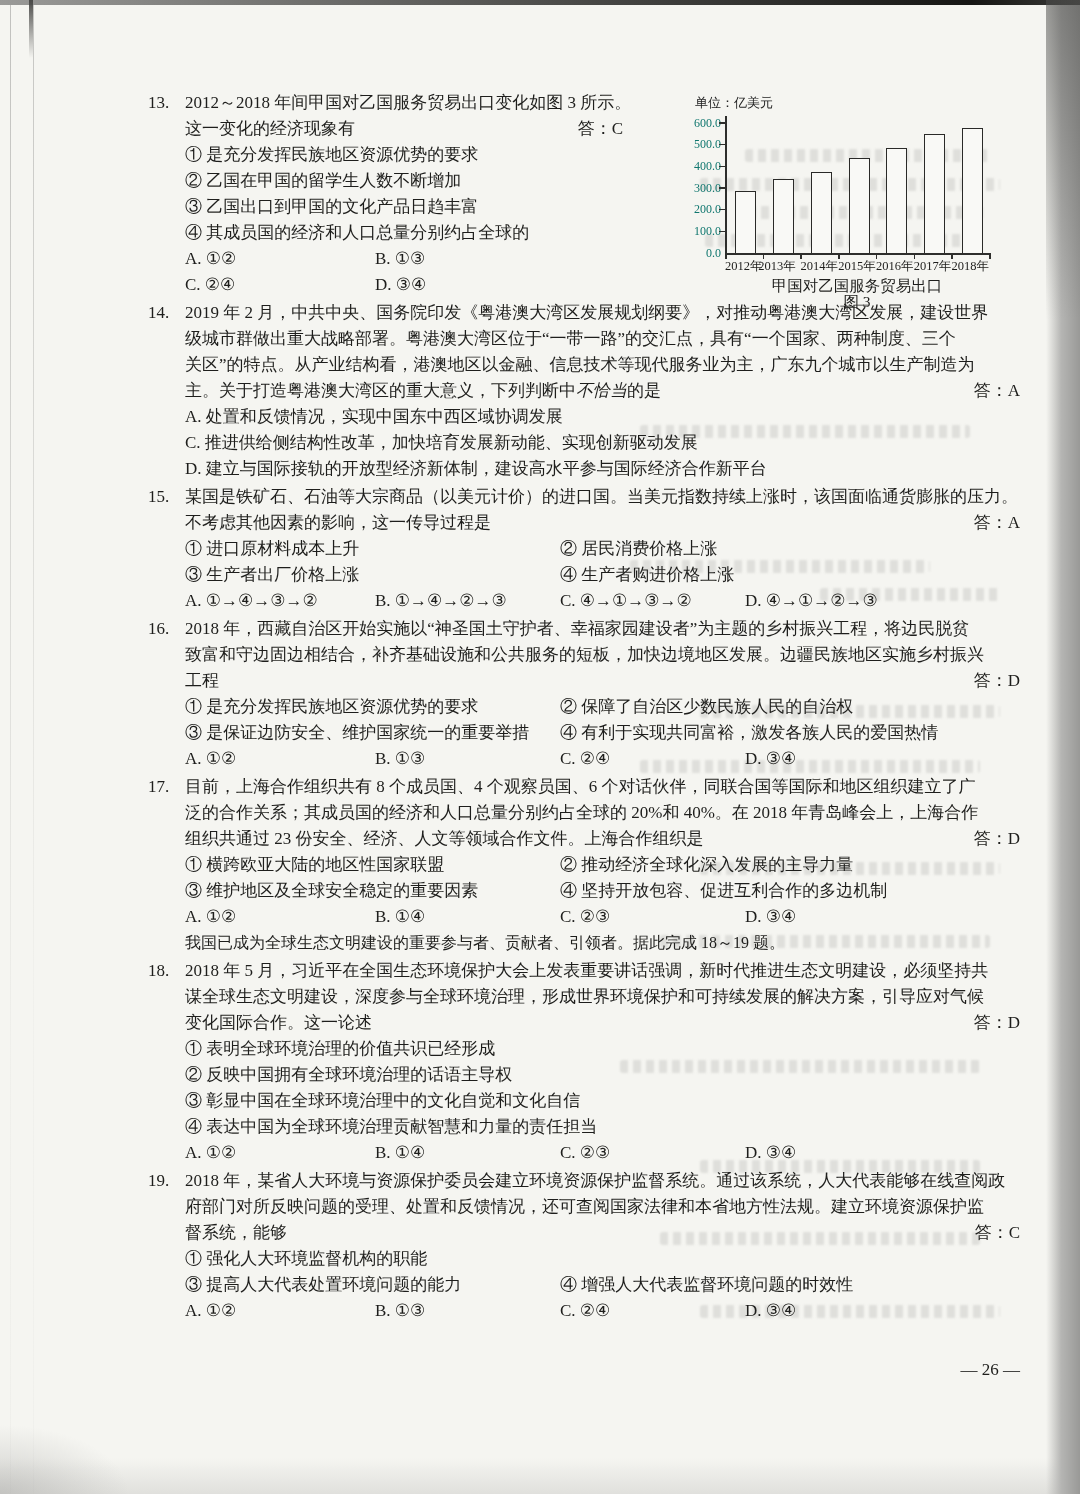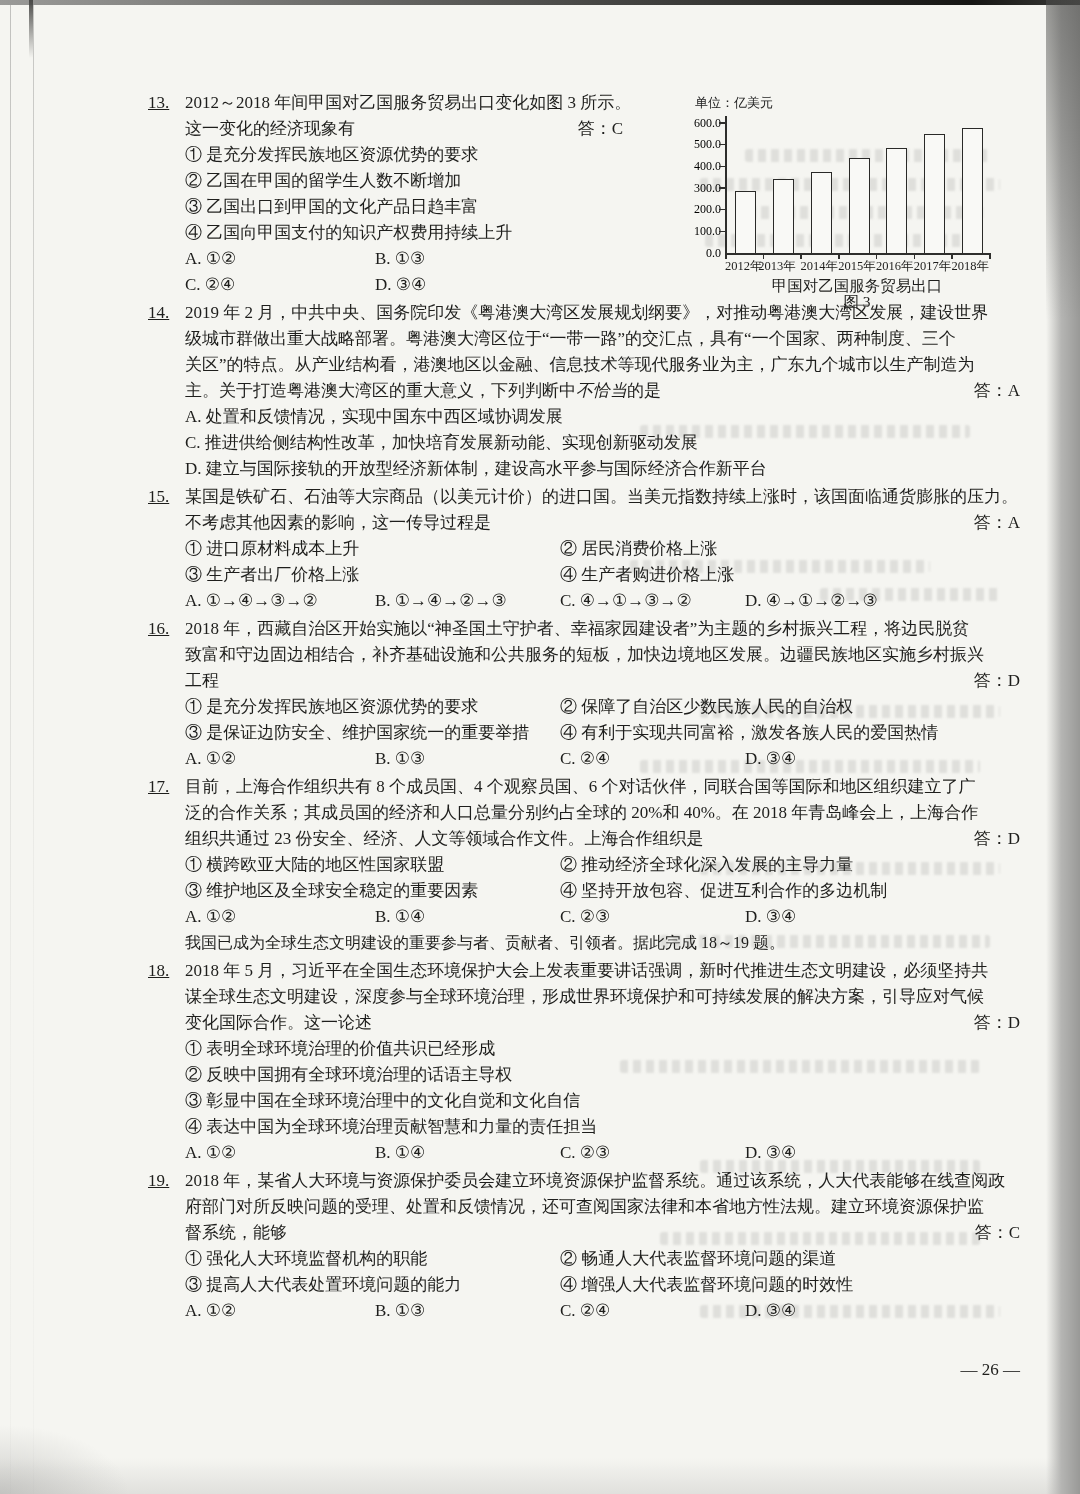--- a/index.html
+++ b/index.html
@@ -27,40 +27,40 @@
   .bl-corner{position:absolute;left:0;bottom:0;width:130px;height:70px;z-index:4;
     background:radial-gradient(ellipse at 0% 100%,rgba(160,160,158,.45),rgba(160,160,158,0) 70%);}
   .ghost{position:absolute;height:13px;border-radius:3px;z-index:1;opacity:.42;
     filter:blur(1.2px);
     background:repeating-linear-gradient(90deg,rgba(110,110,108,.38) 0 8px,rgba(110,110,108,0) 8px 13px);}
   
   .content{position:absolute;left:148px;top:90px;width:872px;z-index:3;font-size:17px;}
   .question{position:relative;margin-bottom:2px;}
   .line{position:relative;height:26px;line-height:26px;white-space:nowrap;overflow:hidden;}
   .narrow .line{width:475px;}
-  .qnum{display:inline-block;width:37px;text-decoration:underline;}
+  .qnum{display:inline-block;width:37px;}
   .cont{display:inline-block;padding-left:37px;}
   .stem_answer{display:flex;justify-content:space-between;}
   .stem_answer .stext{flex:0 1 auto;overflow:hidden;padding-left:37px;}
   .ans{flex:none;padding-left:10px;}
   .cell{position:absolute;top:0;}
   .col2{position:absolute;left:412px;top:0;}
   .leadin{font-size:16px;}
   .em-dots{-webkit-text-emphasis:dot;-webkit-text-emphasis-position:under right;
     text-emphasis:dot;text-emphasis-position:under right;font-style:italic;}
   .footer{position:absolute;left:148px;top:1360px;width:872px;text-align:right;
     font-size:17px;z-index:3;}
   
   .chart{position:absolute;left:695px;top:88px;width:322px;height:232px;z-index:2;font-family:"Liberation Serif","DejaVu Serif",serif;}
   .chart .unit{position:absolute;left:0;top:6px;font-size:13px;color:#222;}
   .plot{position:absolute;left:30px;top:35px;width:264px;height:130px;
     border-left:2px solid #2e2e2c;border-bottom:2px solid #2e2e2c;}
   .axis-ext{position:absolute;left:30px;top:28px;width:2px;height:7px;background:#2e2e2c;}
   .bar{position:absolute;bottom:0;width:21px;background:#f9f9f6;border:1.5px solid #2a2a28;border-bottom:none;box-sizing:border-box;}
-  .ylab{position:absolute;right:296px;width:44px;text-align:right;font-size:12px;line-height:13px;color:#000000;}
+  .ylab{position:absolute;right:296px;width:44px;text-align:right;font-size:12px;line-height:13px;color:#0f766e;}
   .ytick{position:absolute;left:24px;width:6px;height:1.5px;background:#2e2e2c;}
   .xtick{position:absolute;width:1.5px;height:5px;background:#2e2e2c;top:166px;}
   .xlab{position:absolute;top:170px;font-size:12.5px;text-align:center;color:#1e1e1c;}
   .chart .title{position:absolute;left:30px;top:188px;width:264px;text-align:center;font-size:15.5px;}
   .chart .figcap{position:absolute;left:30px;top:204px;width:264px;text-align:center;font-size:15.5px;}
 </style>
 </head>
 <body>
 
 <div class="top-edge"></div>
@@ -135,21 +135,21 @@
 <div class="content">
     <div class="question narrow">
       <div class="line stem_first"><span class="qnum">13.</span><span class="">2012～2018 年间甲国对乙国服务贸易出口变化如图 3 所示。促成</span></div>
       <div class="line stem_answer">
         <span class="stext">这一变化的经济现象有</span>
         <span class="ans">答：C</span>
       </div>
       <div class="line opt1"><span class="cont">① 是充分发挥民族地区资源优势的要求</span></div>
       <div class="line opt1"><span class="cont">② 乙国在甲国的留学生人数不断增加</span></div>
       <div class="line opt1"><span class="cont">③ 乙国出口到甲国的文化产品日趋丰富</span></div>
-      <div class="line opt1"><span class="cont">④ 乙国向甲国支付的知识产权费用持续上升</span></div>
+      <div class="line opt1"><span class="cont">④ 其成员国的经济和人口总量分别约占全球的</span></div>
       <div class="line choices2">
         <span class="cell" style="left: 37px;">A. ①②</span>
         <span class="cell" style="left: 227px;">B. ①③</span>
       </div>
       <div class="line choices2">
         <span class="cell" style="left: 37px;">C. ②④</span>
         <span class="cell" style="left: 227px;">D. ③④</span>
       </div>
     </div>
     <div class="question">
@@ -230,21 +230,21 @@
         <span class="cell" style="left: 597px;">D. ③④</span>
       </div>
     </div>
     <div class="question">
       <div class="line stem_first"><span class="qnum">19.</span><span class="">2018 年，某省人大环境与资源保护委员会建立环境资源保护监督系统。通过该系统，人大代表能够在线查阅政</span></div>
       <div class="line stem"><span class="cont">府部门对所反映问题的受理、处置和反馈情况，还可查阅国家法律和本省地方性法规。建立环境资源保护监</span></div>
       <div class="line stem_answer">
         <span class="stext">督系统，能够</span>
         <span class="ans">答：C</span>
       </div>
-      <div class="line opt2"><span class="cont">① 强化人大环境监督机构的职能</span><span class="col2">② 畅通人大代表监督环境问题的渠道</span></div>
+      <div class="line opt2"><span class="cont">① 强化人大环境监督机构的职能</span></div>
       <div class="line opt2"><span class="cont">③ 提高人大代表处置环境问题的能力</span><span class="col2">④ 增强人大代表监督环境问题的时效性</span></div>
       <div class="line choices4">
         <span class="cell" style="left: 37px;">A. ①②</span>
         <span class="cell" style="left: 227px;">B. ①③</span>
         <span class="cell" style="left: 412px;">C. ②④</span>
         <span class="cell" style="left: 597px;">D. ③④</span>
       </div>
     </div>
   </div>
 

